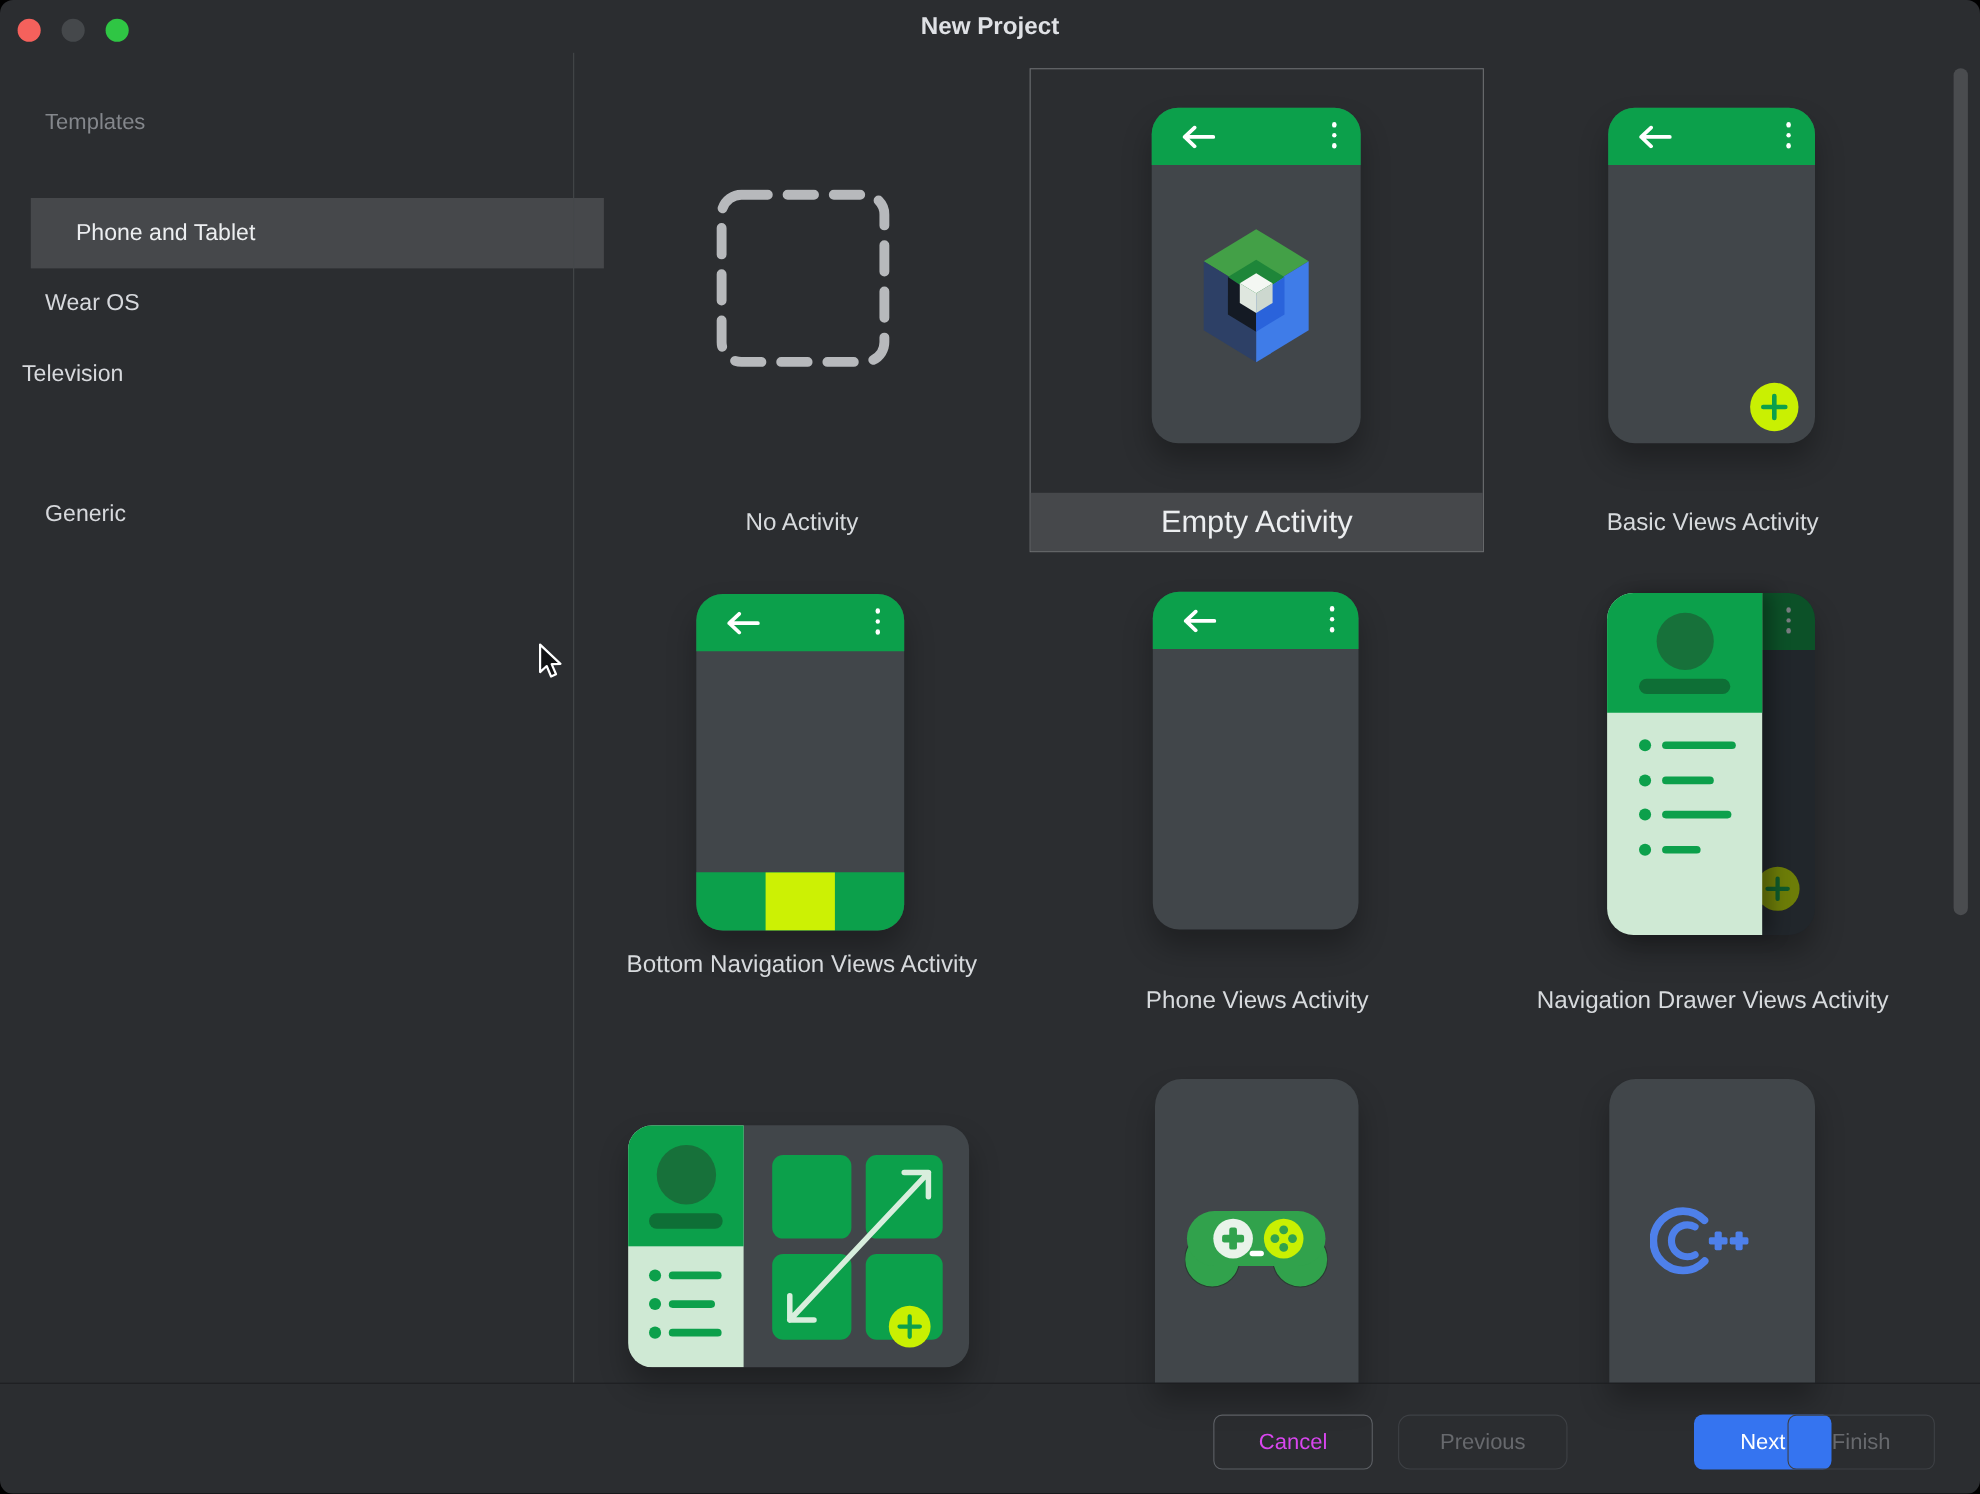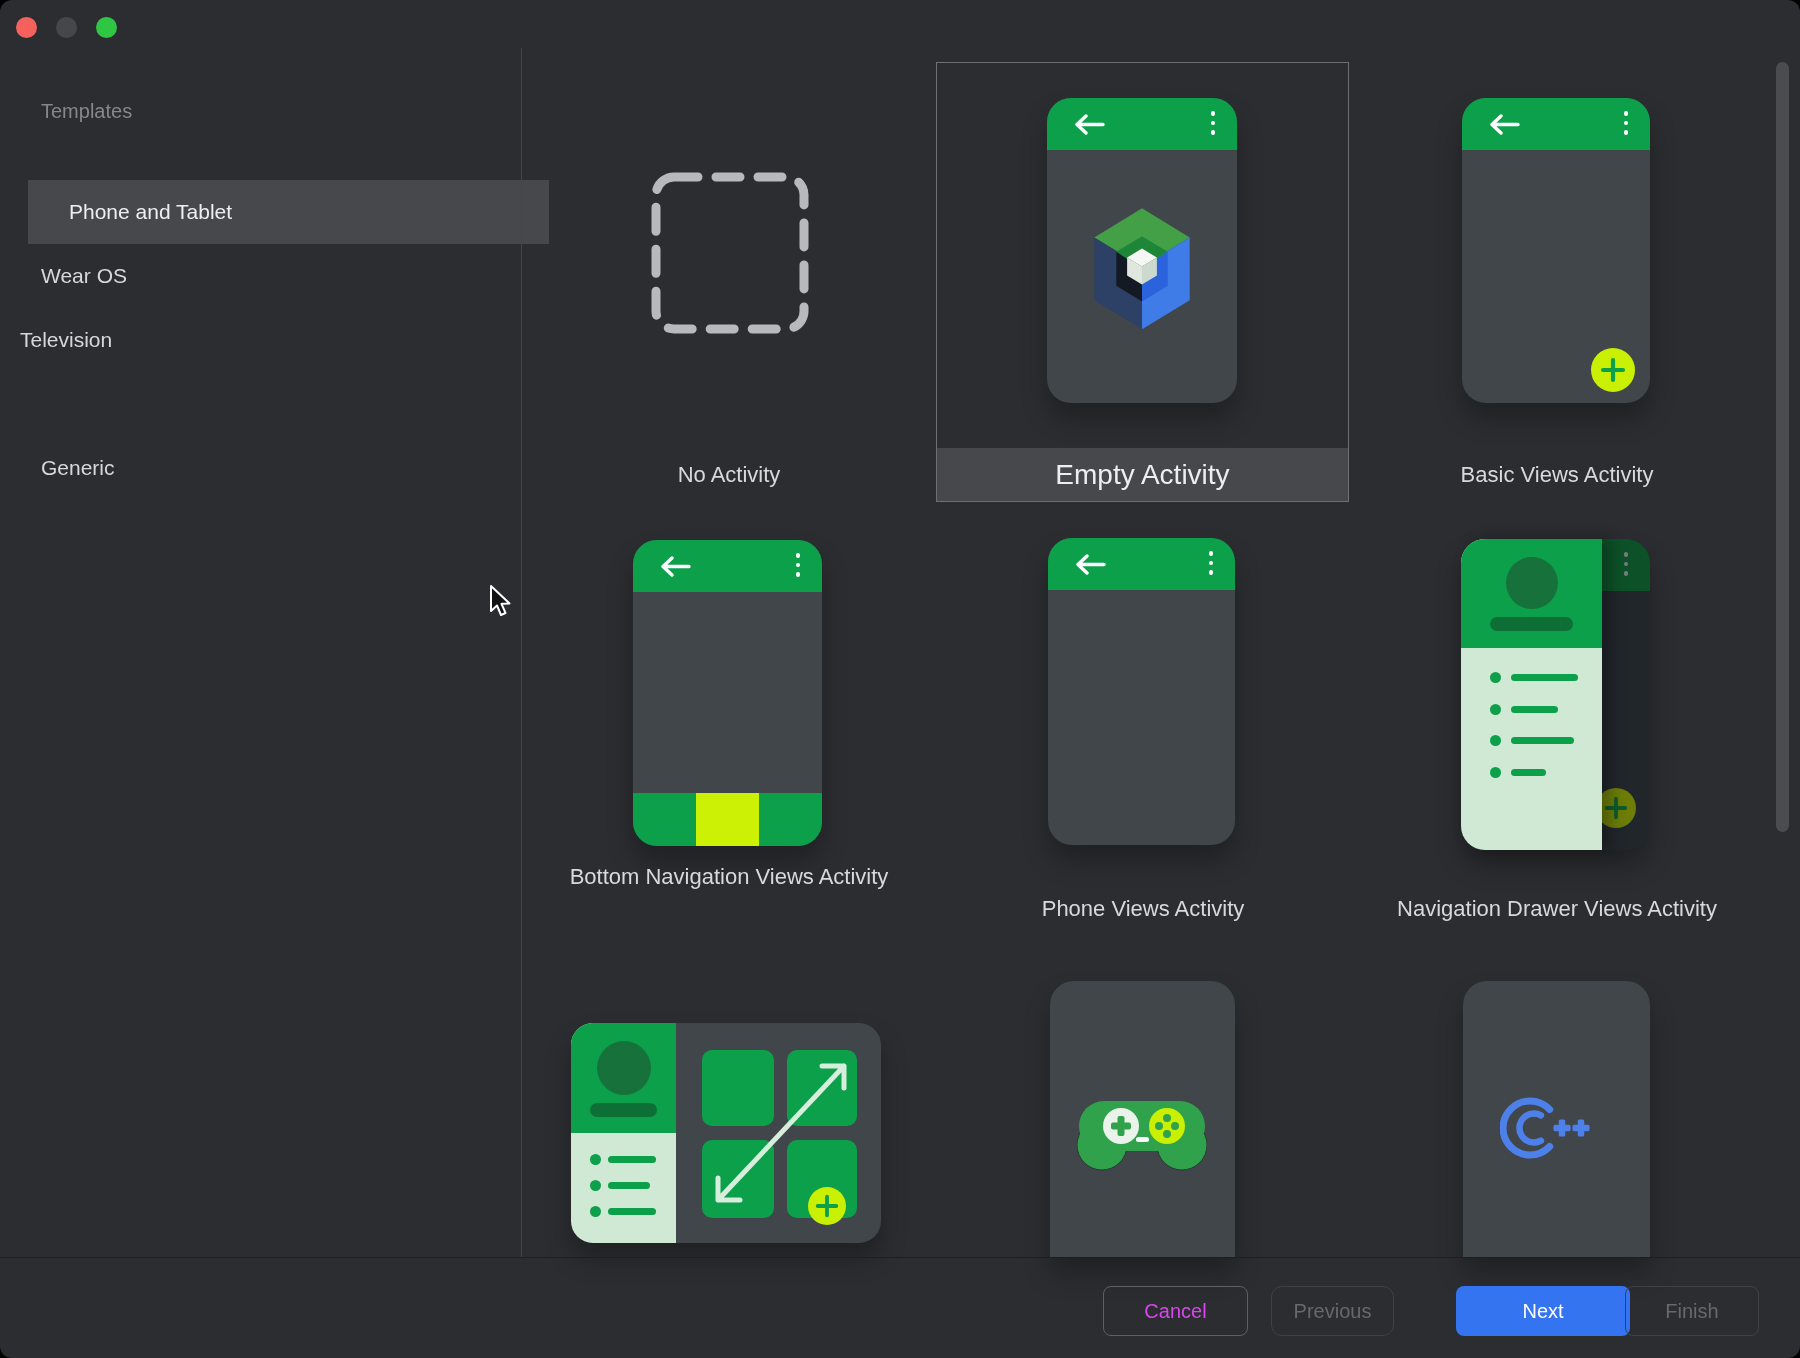--- a/index.html
+++ b/index.html
@@ -65,20 +65,21 @@
   #cursor{position:absolute;left:488px;top:584px;}
 </style>
 </head>
 <body>
 
 <div id="window">
 
   <div class="traffic" id="tl-close"></div>
   <div class="traffic" id="tl-min"></div>
   <div class="traffic" id="tl-zoom"></div>
+  <div id="title">New Project</div>
 
   <div id="sidebar-header">Templates</div>
   <div class="side-item selected" style="top:180px;margin-left:28px;">Phone and Tablet</div>
   <div class="side-item" style="top:244px;">Wear OS</div>
   <div class="side-item" style="top:308px;padding-left:20px;">Television</div>
   <div class="side-item" style="top:436px;">Generic</div>
   <div id="v-divider"></div>
 
   <div>
     <svg style="position:absolute;left:651px;top:172px;" width="158" height="162" viewBox="0 0 158 162">
@@ -258,21 +259,21 @@
         <rect x="77.75" y="29.5" width="6.5" height="17" rx="1.5" fill="#4e80ea"></rect>
         <rect x="72.5" y="34.75" width="17" height="6.5" rx="1.5" fill="#4e80ea"></rect>
       </svg>
     </div>
   </div>
 
   <div id="h-divider"></div>
   <div id="scroll-thumb"></div>
 
   <div class="btn outline" style="left:1103px;width:145px;">Cancel</div>
-  <div class="btn disabled" style="left:1271px;width:123px;border-radius:11px;">Previous</div>
-  <div class="btn primary" style="left:1456px;width:174px;">Next</div>
+  <div class="btn disabled" style="left:1271px;width:154px;border-radius:11px;">Previous</div>
+  <div class="btn primary" style="left:1540px;width:125px;">Next</div>
   <div class="btn disabled" style="left:1625px;width:134px;">Finish</div>
 
   <svg id="cursor" width="26" height="34" viewBox="0 0 26 34">
     <path d="M3 2 L3 27 L9 21.5 L13 31 L17.5 29 L13.5 19.8 L21.5 19.5 Z" fill="#121314" stroke="#fff" stroke-width="2" stroke-linejoin="round"></path>
   </svg>
 
 </div>
 
 </body></html>

